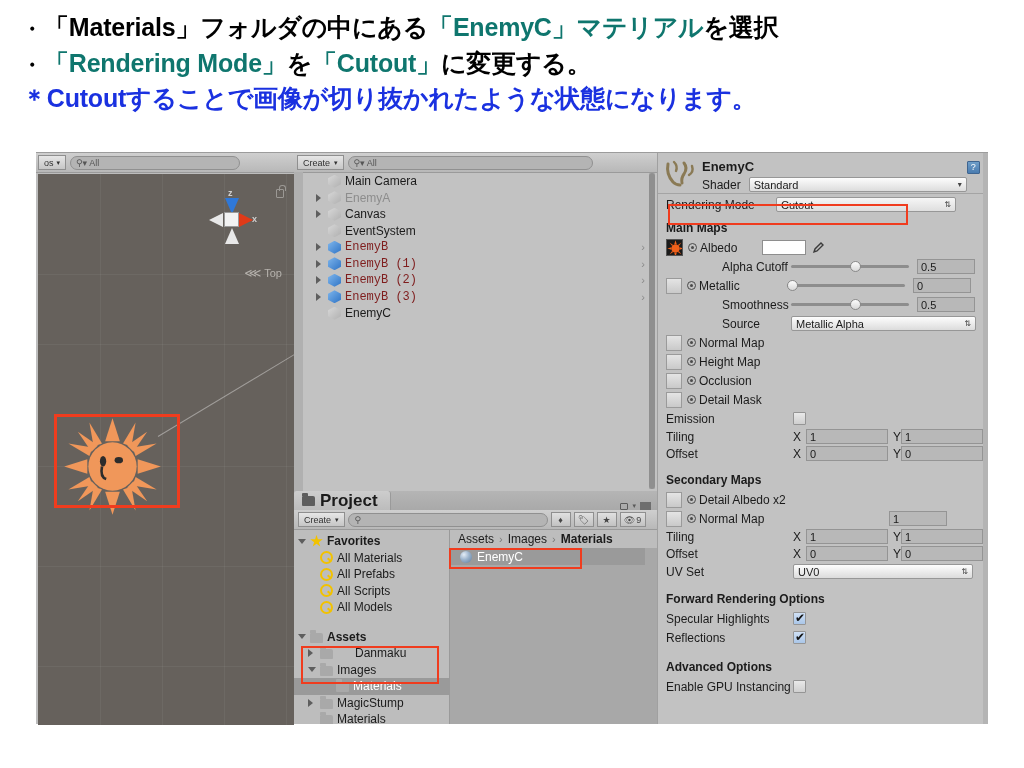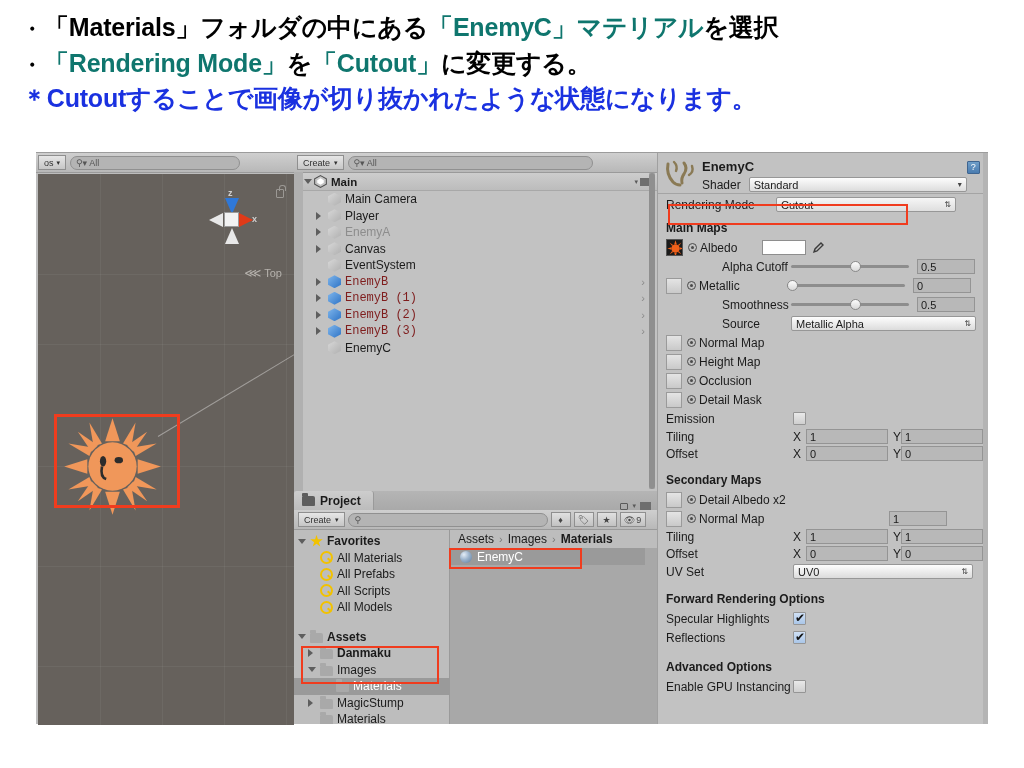--- a/index.html
+++ b/index.html
@@ -172,21 +172,21 @@
   }
 
   
   .project { flex: 1; background: #bdbdbd; position: relative; overflow: hidden; }
   .proj-tabbar { height: 19px; background: linear-gradient(#b5b5b5,#a9a9a9); display: flex; align-items: flex-end; }
   .proj-tab {
     height: 19px; padding: 0 12px 0 8px;
     background: linear-gradient(#cdcdcd,#bcbcbc);
     border-right: 1px solid #9a9a9a;
     display: flex; align-items: center; gap: 5px;
-    font-size: 12px; font-weight: bold;
+    font-size: 17px; font-weight: bold;
     border-radius: 3px 3px 0 0;
   }
   .folder-ico {
     width: 13px; height: 10px; background: #5d5d5d; border-radius: 1px 2px 1px 1px;
     position: relative; flex: none;
   }
   .folder-ico:before {
     content:''; position:absolute; left:0; top:-3px; width:6px; height:3px;
     background:#5d5d5d; border-radius:1px 1px 0 0;
   }
@@ -415,48 +415,27 @@
         <div class="tb-btn">
           <span>Create</span>
           <span style="margin-left:4px;font-size:7px;">▾</span>
         </div>
         <div class="search-pill" style="width:245px;">
           <span style="margin-right:2px;">⚲▾</span>
           <span>All</span>
         </div>
       </div>
 
-      <div class="hier-head">
-        <span class="tri-d"></span>
-        <span class="unity-logo">
-          <svg viewBox="0 0 20 20" width="13" height="13">
-            <polygon points="10,1 19,6 19,14 10,19 1,14 1,6" fill="none" stroke="#4d4d4d" stroke-width="1.6"></polygon>
-            <polygon points="10,5 15,8 15,12 10,15 5,12 5,8" fill="#ffffff"></polygon>
-          </svg>
-        </span>
-        <span>Main</span>
-        <span class="hier-opts">
-          <span style="font-size:7px;color:#5a5a5a;">▾</span>
-          <span style="display:inline-block;width:11px;height:8px;background:#6e6e6e;"></span>
-        </span>
-      </div>
 
       <div class="hier-left-gutter"></div>
       <div id="hier-list">
           <div class="hier-row">
             <span class="tw"></span>
             <span class="cube cube-grey"></span>
             <span>Main Camera</span>
-          </div>
-          <div class="hier-row">
-            <span class="tw">
-              <span class="tri-r"></span>
-            </span>
-            <span class="cube cube-grey"></span>
-            <span>Player</span>
           </div>
           <div class="hier-row">
             <span class="tw">
               <span class="tri-r"></span>
             </span>
             <span class="cube cube-grey"></span>
             <span class="dim">EnemyA</span>
           </div>
           <div class="hier-row">
             <span class="tw">
@@ -579,21 +558,21 @@
                 <span class="tri-d"></span>
               </span>
               <span class="folder-ico light" style="margin-top: 2px;"></span>
               <span style="margin-left: 4px; font-weight: bold;">Assets</span>
             </div>
             <div class="tree-row indent1">
               <span class="tw" style="width: 12px; flex: 0 0 auto; display: flex; align-items: center;">
                 <span class="tri-r"></span>
               </span>
               <span class="folder-ico light" style="margin-top: 2px;"></span>
-              <span style="margin-left: 4px; font-weight: bold;">Danmaku</span>
+              <span style="margin-left: 22px;">Danmaku</span>
             </div>
             <div class="tree-row indent1">
               <span class="tw" style="width: 12px; flex: 0 0 auto; display: flex; align-items: center;">
                 <span class="tri-d"></span>
               </span>
               <span class="folder-ico light" style="margin-top: 2px;"></span>
               <span style="margin-left: 4px;">Images</span>
             </div>
             <div class="tree-row indent2 sel">
               <span class="tw" style="width: 12px; flex: 0 0 auto; display: flex; align-items: center;"></span>

